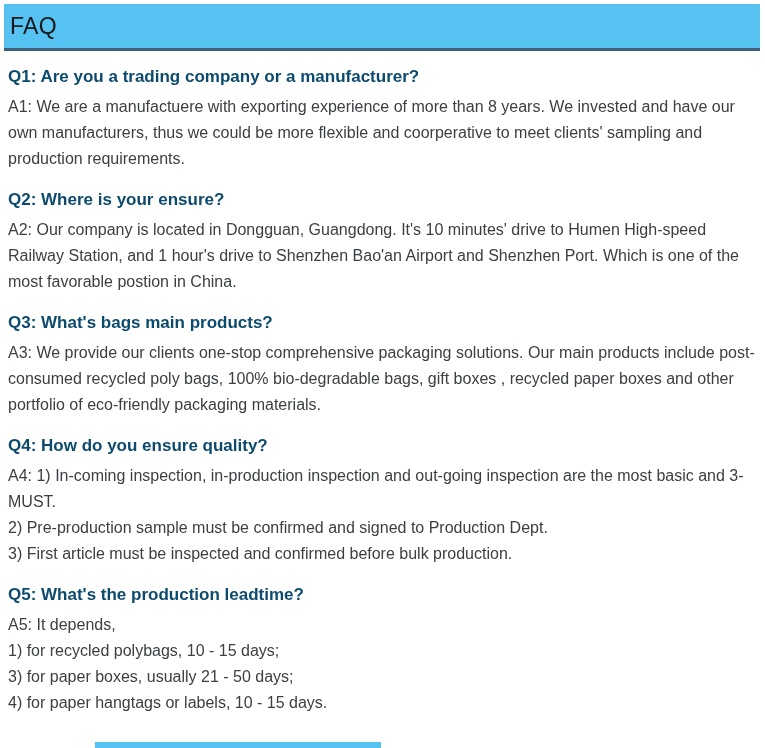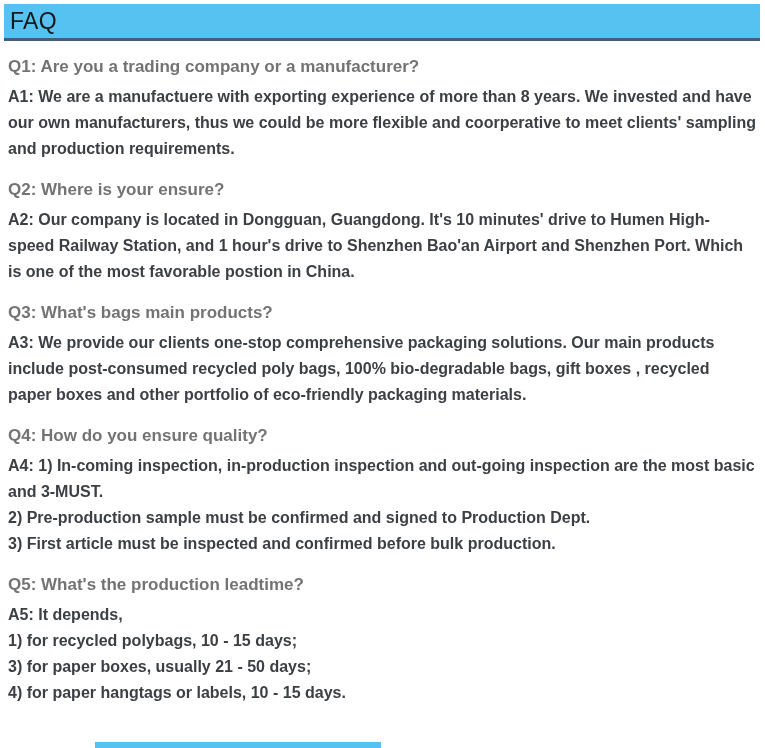--- a/index.html
+++ b/index.html
@@ -7,21 +7,21 @@
   body {
     width: 765px;
     height: 748px;
     background: #ffffff;
     overflow: hidden;
     position: relative;
     font-family: "Liberation Sans", "DejaVu Sans", sans-serif;
   }
   .header {
     margin: 4px 5px 0 4px;
-    height: 37px;
+    height: 47px;
     background: #55C2F1;
     border-bottom: 3px solid #3F5F7D;
     display: flex;
     align-items: center;
     padding-left: 6px;
   }
   .header-title {
     font-size: 23px;
     line-height: 1;
     color: #17191C;
@@ -32,27 +32,26 @@
     padding: 16px 9px 0 8px;
   }
   .faq-item {
     margin: 0 0 18px 0;
   }
   .question {
     margin: 0 0 7px 0;
     font-size: 17px;
     font-weight: bold;
     line-height: 20px;
-    color: #737373;
+    color: #0c4a6e;
   }
   .answer-line {
     font-size: 16px;
     line-height: 26px;
     color: #3C4044;
-    font-weight: bold;
   }
   .next-section-bar {
     position: absolute;
     left: 95px;
     bottom: 0;
     width: 286px;
     height: 6px;
     background: #55C2F1;
   }
 </style>

